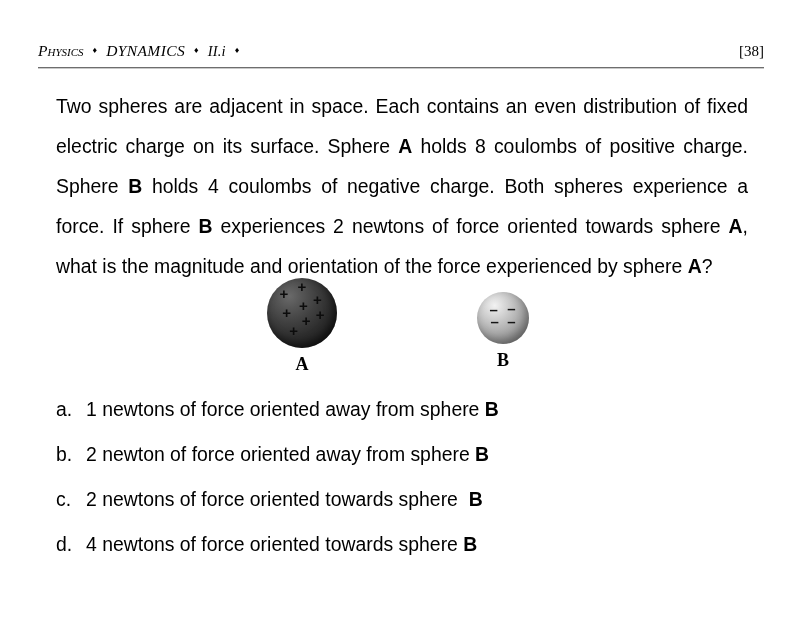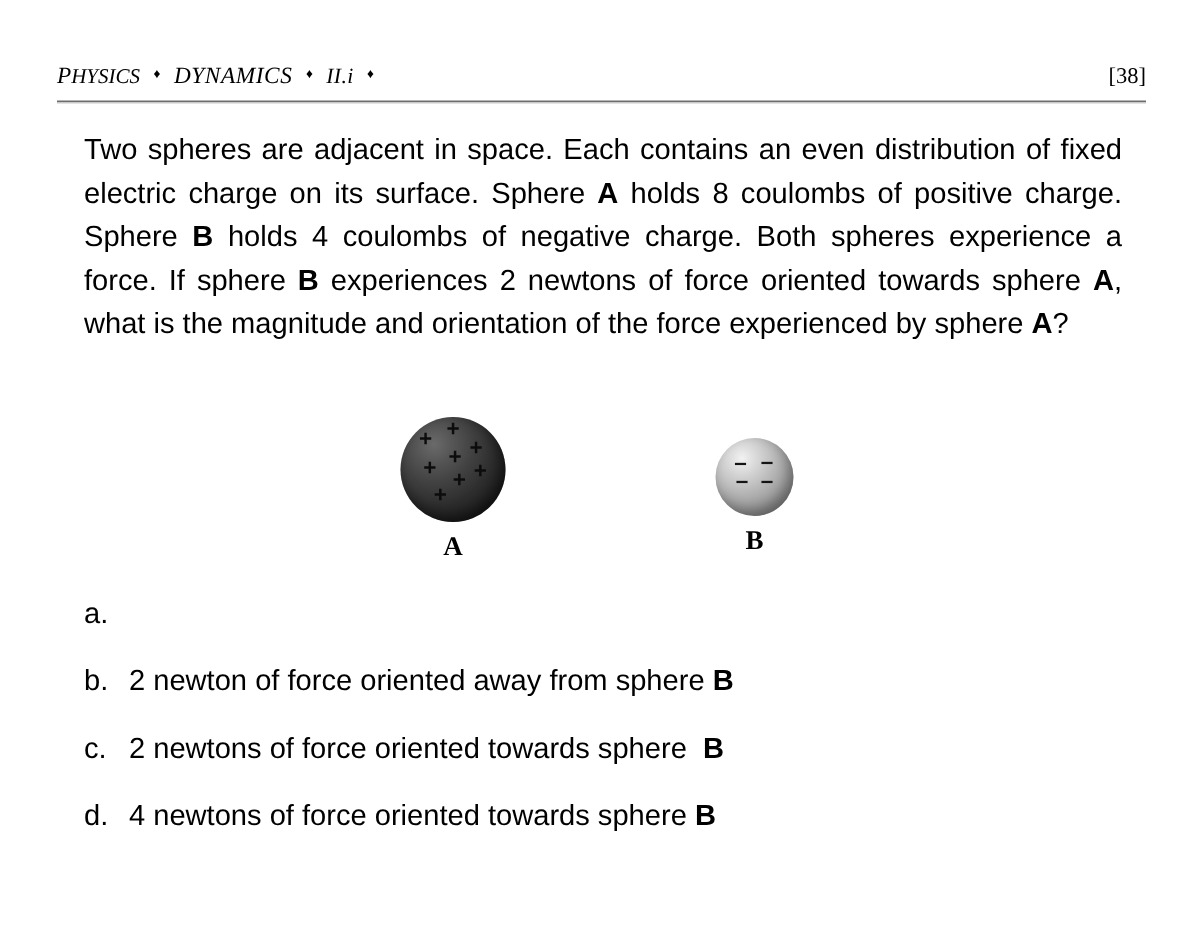--- a/index.html
+++ b/index.html
@@ -46,21 +46,21 @@
     white-space: pre;
     text-align: right;
   }
   .hdr-smallcaps {
     font-family: "Liberation Serif", serif;
     font-style: italic;
     font-size: 15.5px;
     white-space: pre;
   }
   .hdr-smallcaps .sc-first { font-size: 15.5px; }
-  .hdr-smallcaps .sc-rest { font-size: 14px; }
+  .hdr-smallcaps .sc-rest { font-size: 11px; }
   .hdr-caps {
     font-family: "Liberation Serif", serif;
     font-style: italic;
     font-size: 15.5px;
     letter-spacing: 0.4px;
     white-space: pre;
   }
   .hdr-sep {
     font-family: "Liberation Serif", serif;
     font-size: 9px;
@@ -85,21 +85,21 @@
   }
 
   
   .question {
     position: absolute;
     left: 56px;
     top: 86px;
     width: 692px;
     font-family: "Liberation Sans", sans-serif;
     font-size: 19.4px;
-    line-height: 29px;
+    line-height: 40px;
     text-align: justify;
     text-justify: inter-word;
     color: #000;
   }
   .question b { font-weight: bold; }
 
   
   .figures {
     position: absolute;
     left: 0;
@@ -237,19 +237,19 @@
           <span class="charge charge-minus" style="left: 32%; top: 32%;">–</span>
           <span class="charge charge-minus" style="left: 66%; top: 30%;">–</span>
           <span class="charge charge-minus" style="left: 34%; top: 56%;">–</span>
           <span class="charge charge-minus" style="left: 66%; top: 55%;">–</span>
         </div>
       <div class="fig-label">B</div>
     </div>
   </div>
 
   <div class="choices" id="choices-list">
-      <div class="choice"><span class="choice-letter">a.</span></div>
+      <div class="choice"><span class="choice-letter">a.</span><span class="choice-text"><span>1 newtons of force oriented away from sphere </span><b>B</b></span></div>
       <div class="choice"><span class="choice-letter">b.</span><span class="choice-text"><span>2 newton of force oriented away from sphere </span><b>B</b></span></div>
       <div class="choice"><span class="choice-letter">c.</span><span class="choice-text"><span>2 newtons of force oriented towards sphere  </span><b>B</b></span></div>
       <div class="choice"><span class="choice-letter">d.</span><span class="choice-text"><span>4 newtons of force oriented towards sphere </span><b>B</b></span></div>
     </div>
 
 </div>
 
 </body></html>

